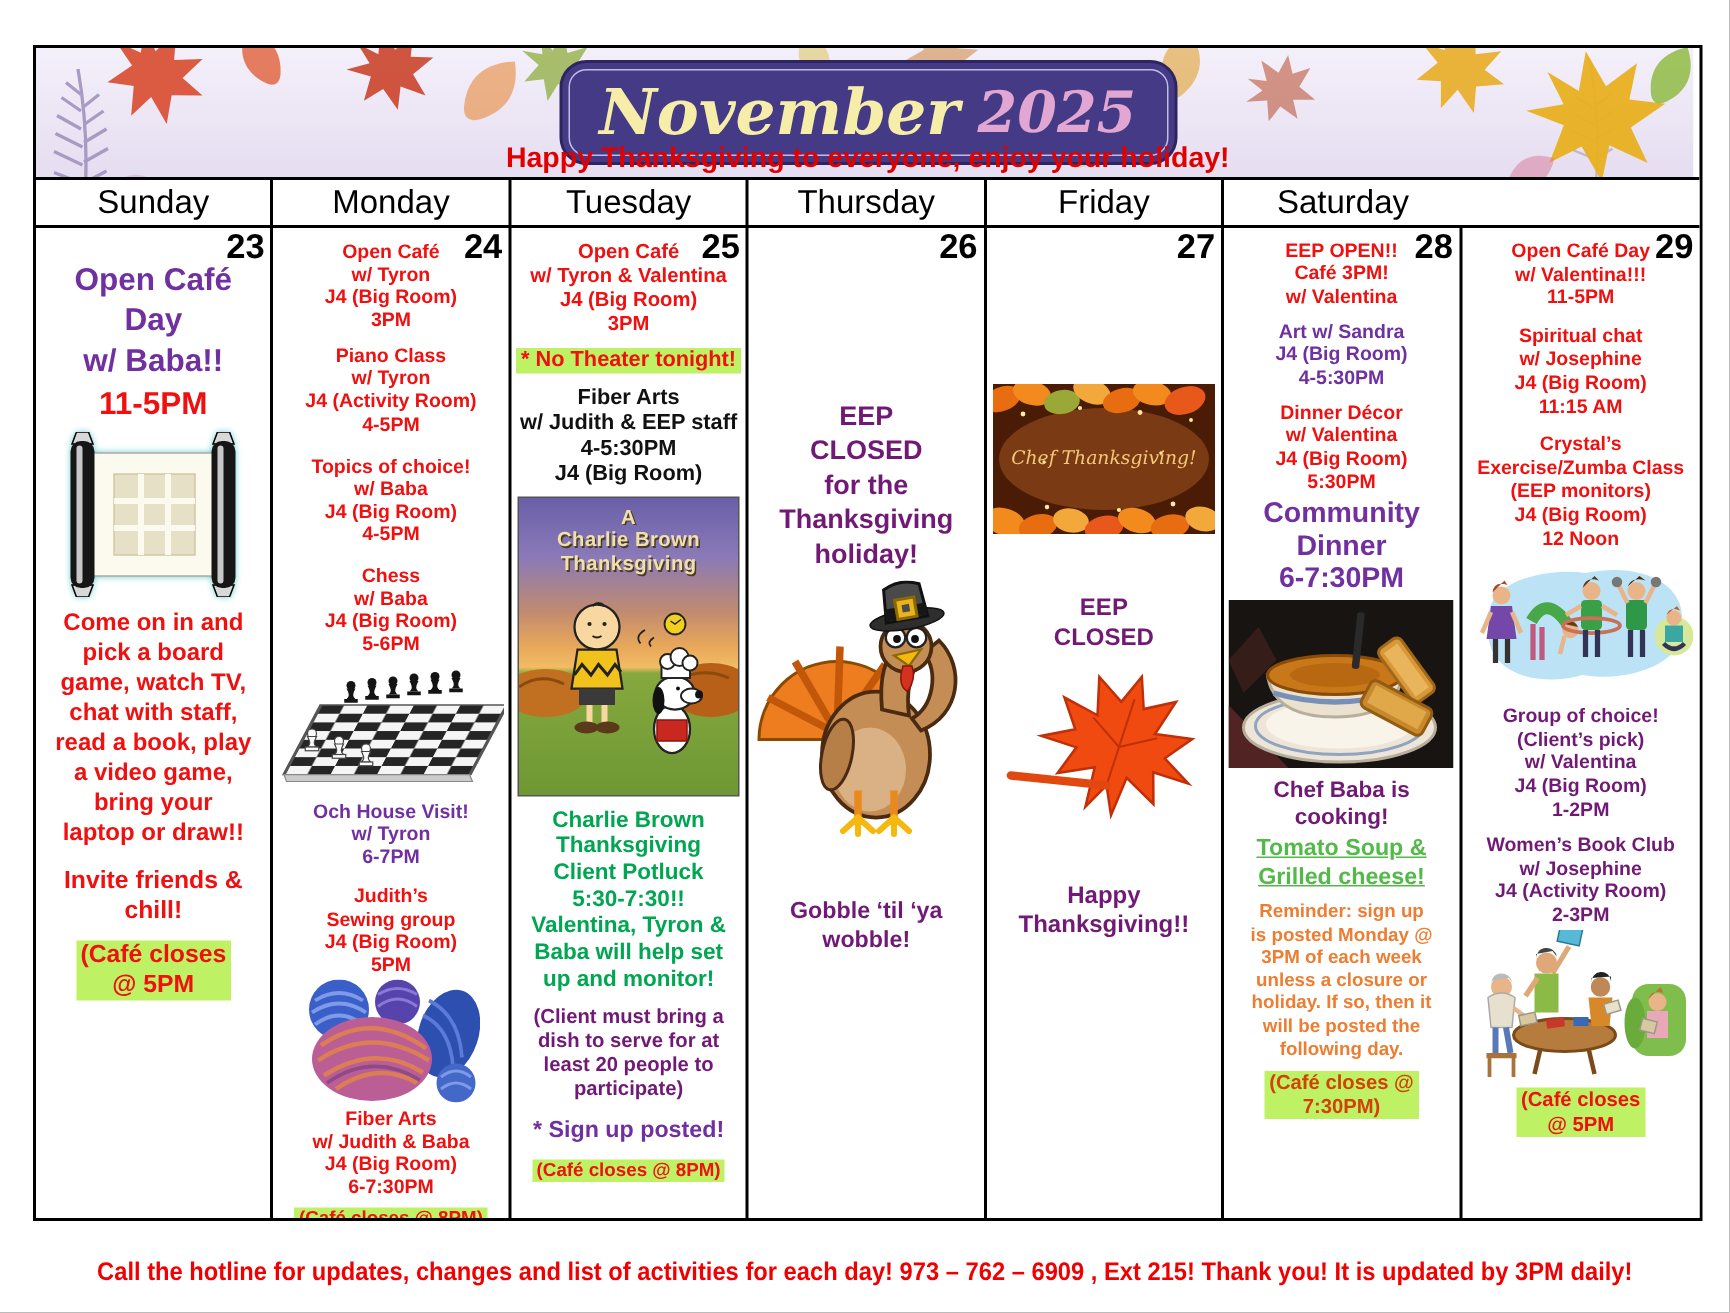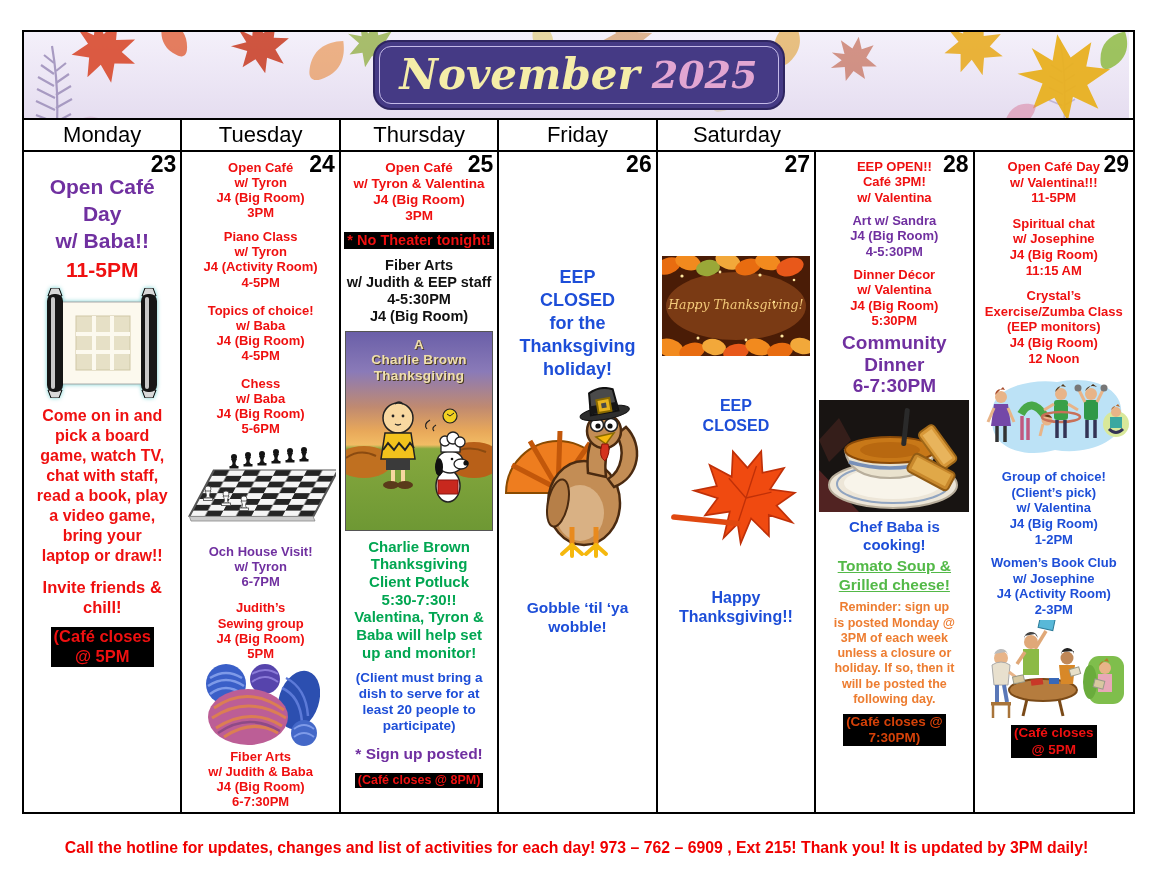--- a/index.html
+++ b/index.html
@@ -17,24 +17,24 @@
   .year{font-family:"DejaVu Serif",serif;font-style:italic;font-weight:bold;font-size:38px;color:#E2A6D2;line-height:1}
   .subtitle{position:absolute;left:0;right:0;bottom:1px;text-align:center;font-weight:bold;font-size:19px;color:#E00000}
   .weekrow{display:grid;grid-template-columns:repeat(7,1fr);border-top:2px solid #000;border-bottom:2px solid #000;background:#fff;height:30px;align-items:center}
   .weekrow div{text-align:center;font-size:22px;color:#000;border-right:2px solid #000;line-height:30px;height:30px}
   .weekrow div:last-child{border-right:none}
   .grid{display:grid;grid-template-columns:repeat(7,1fr);height:660px;background:#fff}
   .cell{position:relative;border-right:2px solid #000;padding:2px 2px;display:flex;flex-direction:column;align-items:center;overflow:hidden}
   .cell:last-child{border-right:none}
   .date{position:absolute;top:0;right:4px;font-size:23px;font-weight:bold;color:#000;line-height:1.1}
   .evt{font-weight:bold;text-align:center;white-space:pre-line;line-height:1.2}
-  .red{color:#EF1010}.dred{color:#1d4ed8}.purple{color:#7030A0}
+  .red{color:#EF1010}.dred{color:#701a75}.purple{color:#7030A0}
   .green{color:#00A651}.lgreen{color:#53B948;text-decoration:underline}
   .orange{color:#ED7D31}.ored{color:#D44108}.black{color:#111}
-  .hl{background:#000000;padding:0 3px}
+  .hl{background:#bef264;padding:0 3px}
   .u{}
   .poster{position:relative;width:146px;height:198px;border:1px solid #555;flex:none;
      background:linear-gradient(180deg,#6A5FA8 0%,#8A7AB8 20%,#C08A70 38%,#E8A85A 50%,#F2BC64 57%,#86A83E 59%,#6E9834 100%)}
   .poster-title{position:absolute;top:5px;left:0;right:0;text-align:center;font-weight:bold;font-size:13.5px;
      line-height:1.15;color:#F0E0AC;text-shadow:1px 1px 0 #4A3A20;white-space:pre-line;letter-spacing:.3px;z-index:2}
   .tbanner{position:relative;width:148px;height:100px;flex:none}
   .tbanner-text{position:absolute;top:41px;left:0;right:0;text-align:center;
      font-family:"DejaVu Serif",serif;font-style:italic;color:#F2C878;font-size:12.5px;z-index:2}
   .footer{position:absolute;left:22px;top:838px;width:1109px;text-align:center;font-weight:bold;
      font-size:17px;color:#F00000;white-space:nowrap;transform:scaleX(.93);transform-origin:center}
@@ -79,23 +79,25 @@
         <use href="#lf" transform="translate(1088,22) rotate(30) scale(1.3)" fill="#88B838" opacity=".8"></use>
         <use href="#lf" transform="translate(994,84) rotate(60) scale(1.05)" fill="#D87898" opacity=".5"></use>
         <use href="#lf" transform="translate(62,94) rotate(80) scale(1)" fill="#C8A0C0" opacity=".4"></use>
         <use href="#lf" transform="translate(430,60) rotate(-60) scale(1.1)" fill="#D8A0A8" opacity=".3"></use>
         <use href="#lf" transform="translate(700,70) rotate(50) scale(1)" fill="#C8B060" opacity=".3"></use>
       </svg>
       <div class="plaque">
         <span class="month">November</span>
         <span class="year">2025</span>
       </div>
+      <div class="subtitle">Happy Thanksgiving to everyone, enjoy your holiday!</div>
     </div>
 
     <div class="weekrow">
+      <div>Sunday</div>
       <div>Monday</div>
       <div>Tuesday</div>
       <div>Thursday</div>
       <div>Friday</div>
       <div>Saturday</div>
     </div>
 
     <div class="grid">
 
       <div class="cell">
@@ -173,21 +175,21 @@
             <use href="#pc" x="90" y="21"></use>
               <use href="#pc" x="104" y="20"></use>
               <use href="#pc" x="118" y="19"></use>
           </g>
           <g fill="#FAFAFA" stroke="#444" stroke-width=".8">
             <use href="#pc" x="22" y="58"></use>
               <use href="#pc" x="40" y="63"></use>
               <use href="#pc" x="58" y="68"></use>
           </g>
         </svg>
-        <div class="evt purple" style="margin-top:20px;font-size:13px;line-height:1.16">Och House Visit!
+        <div class="evt purple" style="margin-top:9px;font-size:13px;line-height:1.16">Och House Visit!
 w/ Tyron
 6-7PM</div>
         <div class="evt red" style="margin-top:11px;font-size:13px;line-height:1.16">Judith’s
 Sewing group
 J4 (Big Room)
 5PM</div>
         <svg width="118" height="82" viewBox="0 0 118 82" style="margin-top:3px">
           <circle cx="24" cy="20" r="20" fill="#3A5FC8"></circle>
           <path d="M8,14 Q24,4 40,14 M6,22 Q24,10 42,22 M8,30 Q24,18 40,30" stroke="#7E9AE8" stroke-width="2.5" fill="none"></path>
           <circle cx="63" cy="15" r="15" fill="#5644AC"></circle>
@@ -341,21 +343,21 @@
                 <circle cx="58" cy="16" r="1.4"></circle>
                 <circle cx="98" cy="19" r="1.6"></circle>
               <circle cx="132" cy="24" r="1.3"></circle>
                 <circle cx="36" cy="82" r="1.5"></circle>
                 <circle cx="84" cy="84" r="1.4"></circle>
               <circle cx="120" cy="80" r="1.6"></circle>
                 <circle cx="112" cy="46" r="1.2"></circle>
                 <circle cx="34" cy="52" r="1.1"></circle>
             </g>
           </svg>
-          <div class="tbanner-text">Happy Thanksgiving!</div>
+          <div class="tbanner-text">Chef Thanksgiving!</div>
         </div>
         <div class="evt dred" style="margin-top:40px;font-size:16px;line-height:1.25">EEP
 CLOSED</div>
         <svg width="148" height="112" viewBox="0 0 148 112" style="margin-top:10px">
           <g transform="translate(84,52) rotate(18) scale(1.12)">
             <path d="M0,-44 L7,-26 L24,-36 L18,-14 L40,-18 L28,-2 L46,8 L24,8 L30,26 L10,16 L8,40 L0,24 L-8,40 L-10,16 L-30,26 L-24,8 L-46,8 L-28,-2 L-40,-18 L-18,-14 L-24,-36 L-7,-26 Z" fill="#F04A10" stroke="#C03008" stroke-width="1.5"></path>
             <path d="M0,24 L0,-30 M0,0 L-20,-12 M0,0 L20,-12" stroke="#C03008" stroke-width="1.2" fill="none"></path>
             <path d="M0,24 L-56,36" stroke="#E04810" stroke-width="5" stroke-linecap="round"></path>
           </g>
         </svg>

